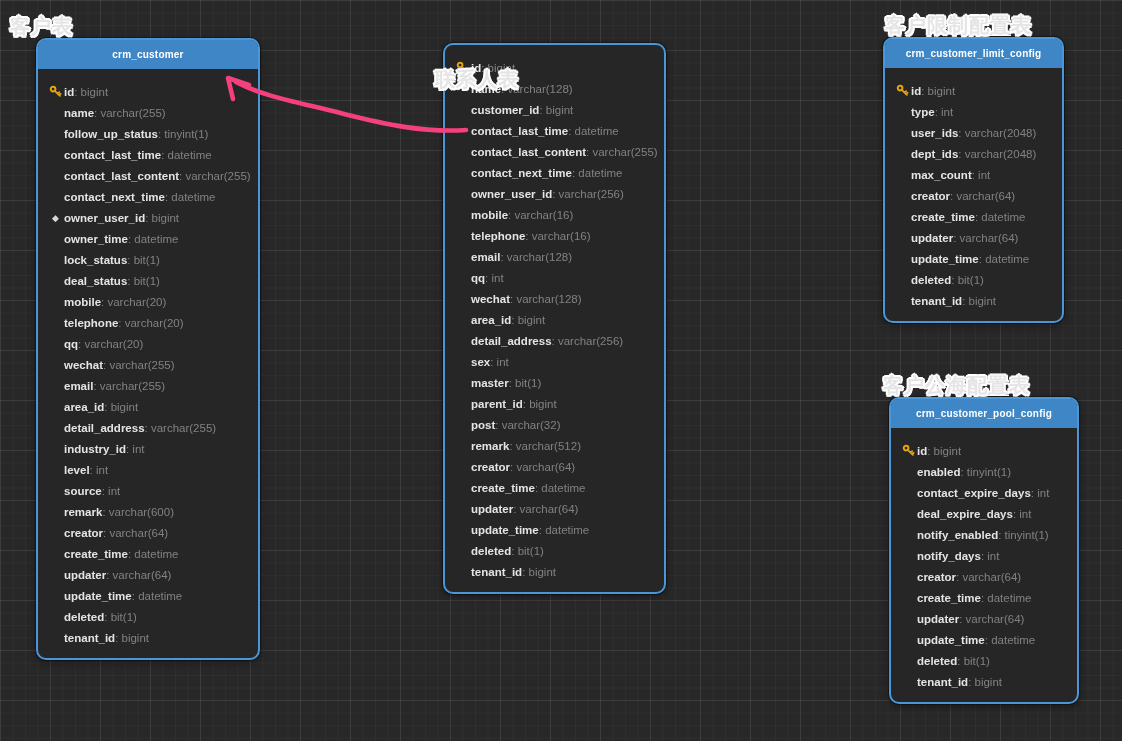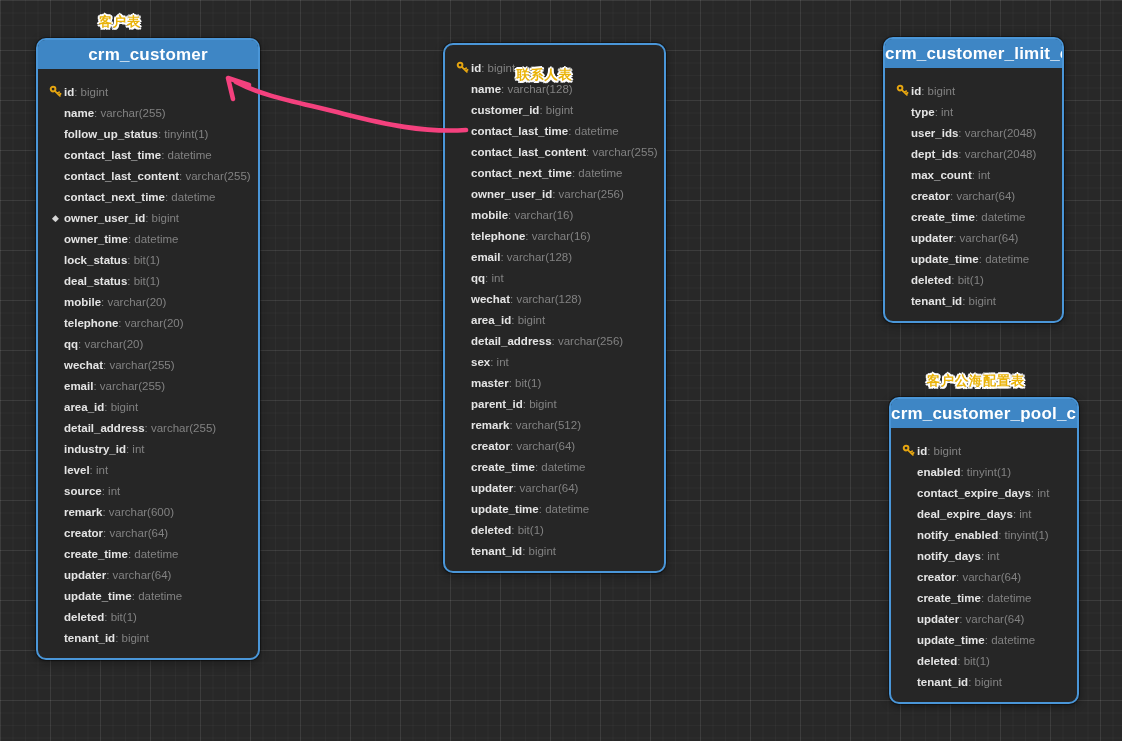--- a/index.html
+++ b/index.html
@@ -21,38 +21,38 @@
     position:absolute;
     background:#262626;
     border:2px solid #4a96d8;
     border-radius:10px;
     box-shadow:0 0 0 1px rgba(0,0,0,0.35), 0 2px 8px rgba(0,0,0,0.45);
   }
   .t-header {
     height:29px; line-height:29px;
     background:#3e86c5;
     border-radius:7px 7px 0 0;
-    color:#ffffff; font-weight:bold; font-size:17px;
+    color:#ffffff; font-weight:bold; font-size:10px;
     text-align:center; letter-spacing:0.2px;
     white-space:nowrap; overflow:hidden;
   }
   .t-body { padding:12px 0 10px 0; overflow:hidden; border-radius:0 0 8px 8px; }
   .row {
     height:21px; display:flex; align-items:center;
     padding-left:9px; white-space:nowrap; overflow:hidden;
   }
   .ic { width:17px; min-width:17px; height:14px; display:inline-flex; align-items:center; justify-content:center; }
   .ic.diamond { color:#d6d6d6; font-size:9px; line-height:14px; }
   .fname { color:#e4e4e4; font-weight:bold; font-size:11.5px; }
   .ftype { color:#828282; font-size:11.5px; }
 
   .t-label {
     position:absolute; top:-27px; left:0; width:100%;
-    text-align:center; font-size:13px; font-weight:bold;
-    color:#eab308; letter-spacing:1px; white-space:nowrap;
+    font-size:20px; font-weight:bold;
+    color:#e5e5e5; letter-spacing:1px; white-space:nowrap;
     text-shadow:
       -1.5px -1.5px 0 #fff, 1.5px -1.5px 0 #fff, -1.5px 1.5px 0 #fff, 1.5px 1.5px 0 #fff,
       -2px 0 0 #fff, 2px 0 0 #fff, 0 -2px 0 #fff, 0 2px 0 #fff;
   }
 
   
   #t0 { left:36px;  top:38px;  width:224px; }
   #t1 { left:443px; top:43px;  width:223px; }
   #t2 { left:883px; top:37px;  width:181px; }
   #t3 { left:889px; top:397px; width:190px; }
@@ -306,20 +306,25 @@
           <span class="fname">master</span>
           <span class="ftype">: bit(1)</span>
         </div>
         <div class="row">
           <span class="ic"></span>
           <span class="fname">parent_id</span>
           <span class="ftype">: bigint</span>
         </div>
         <div class="row">
           <span class="ic"></span>
+          <span class="fname">post</span>
+          <span class="ftype">: varchar(32)</span>
+        </div>
+        <div class="row">
+          <span class="ic"></span>
           <span class="fname">remark</span>
           <span class="ftype">: varchar(512)</span>
         </div>
         <div class="row">
           <span class="ic"></span>
           <span class="fname">creator</span>
           <span class="ftype">: varchar(64)</span>
         </div>
         <div class="row">
           <span class="ic"></span>
@@ -343,20 +348,21 @@
         </div>
         <div class="row">
           <span class="ic"></span>
           <span class="fname">tenant_id</span>
           <span class="ftype">: bigint</span>
         </div>
       </div>
   </div>
 
   <div class="table" id="t2">
+    <div class="t-label">客户限制配置表</div>
     <div class="t-header">crm_customer_limit_config</div>
     <div class="t-body">
         <div class="row">
           <span class="ic">
             <svg width="13" height="13" viewBox="0 0 16 16">
               <circle cx="5" cy="5" r="2.9" fill="none" stroke="#e6a510" stroke-width="2.4"></circle>
               <path d="M7.4 7.4 L13.4 13.4 M10.4 10.4 L12.5 8.8 M12.3 12.3 L14.3 10.7" fill="none" stroke="#e6a510" stroke-width="2.2" stroke-linecap="round"></path>
             </svg>
           </span>
           <span class="fname">id</span>

